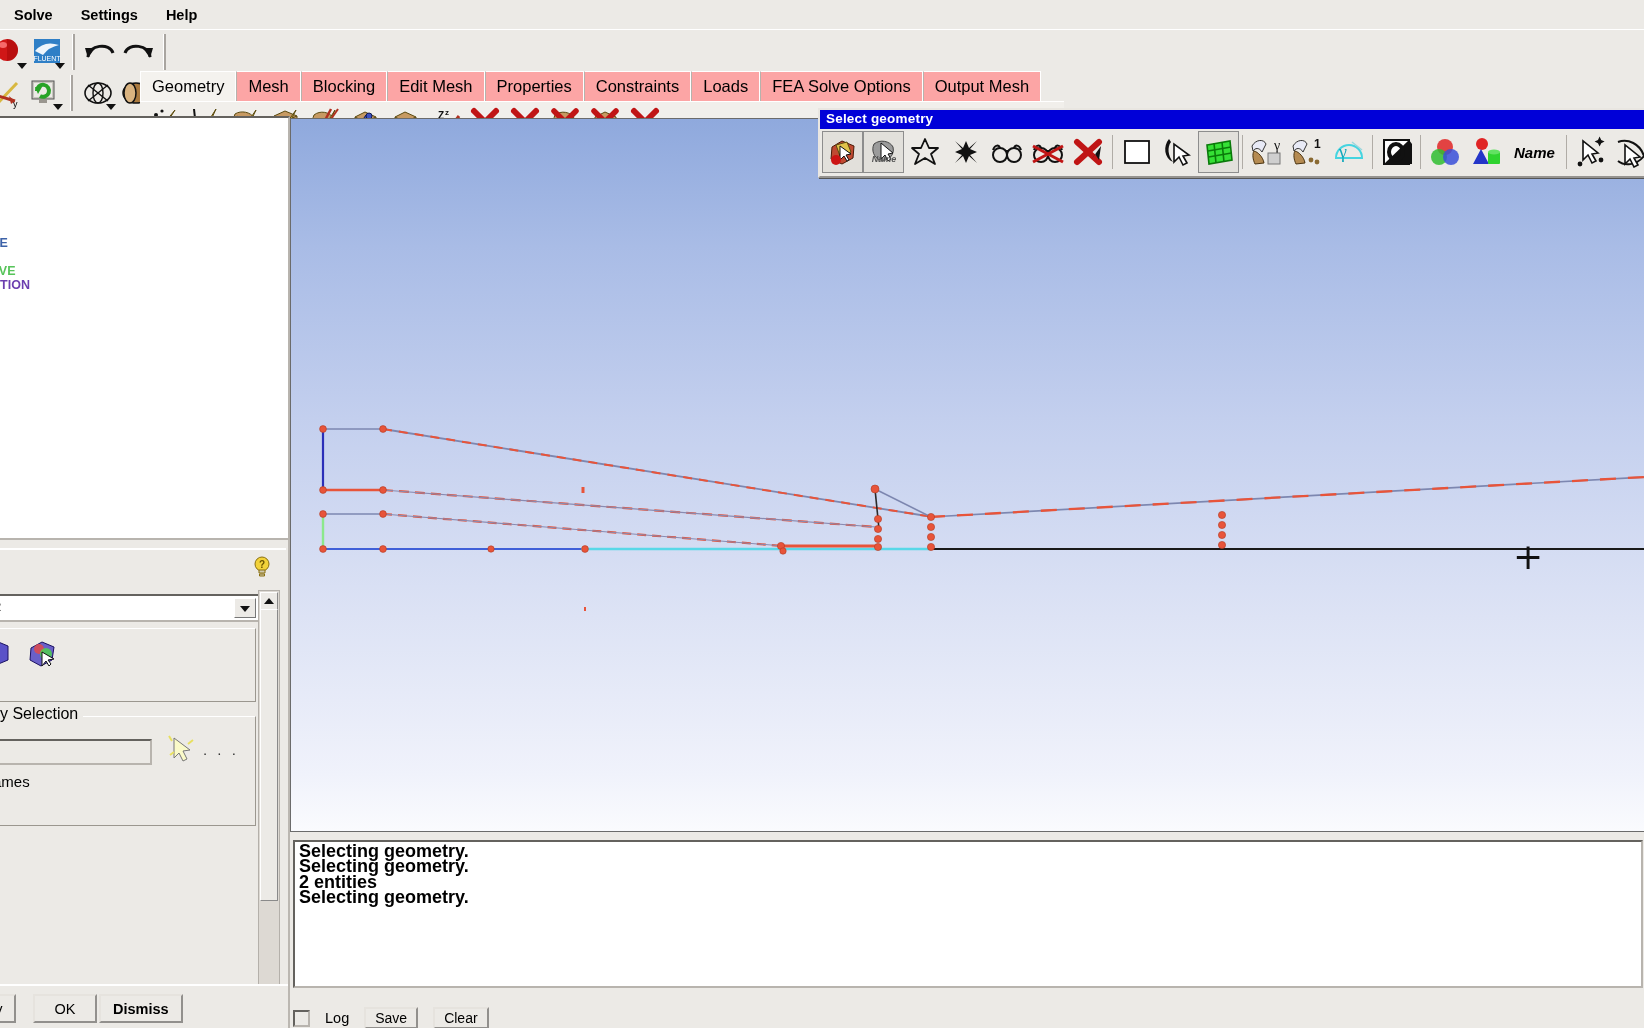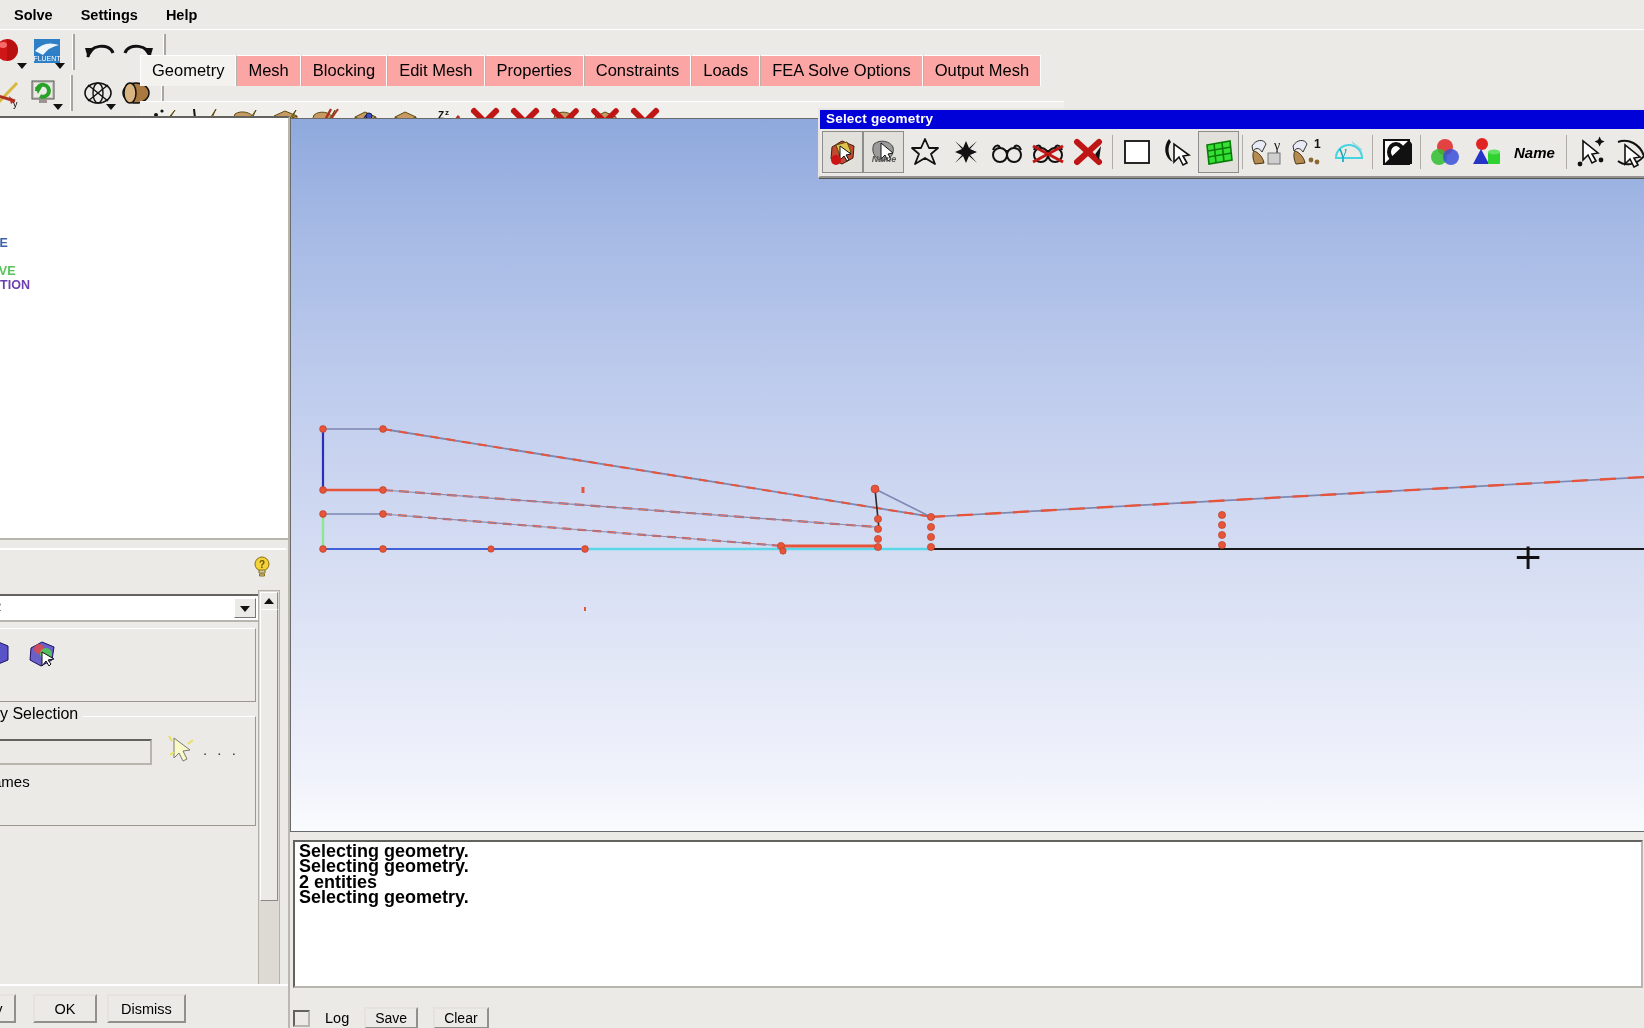--- a/index.html
+++ b/index.html
@@ -25,21 +25,21 @@
   .tb-left-top{left:-10px;top:3px;}
   .tb-left-bot{left:-12px;top:44px;}
   .sep{width:2px;height:36px;background:#a9a5a0;border-left:1px solid #fff;margin:0 6px;}
 
   .ibtn{width:36px;height:36px;display:inline-flex;align-items:center;justify-content:center;
      position:relative;background:transparent;border:1px solid transparent;}
   .ibtn.dd::after{content:"";position:absolute;right:0px;bottom:1px;
      border-left:5px solid transparent;border-right:5px solid transparent;border-top:6px solid #111;}
 
   
-  .tabs{position:absolute;left:140px;top:20px;display:flex;align-items:flex-end;height:36px;}
+  .tabs{position:absolute;left:140px;top:36px;display:flex;align-items:flex-end;height:36px;}
   .tab{font-size:16.5px;padding:5px 11px 6px 11px;background:#fca5a5;
      border-left:1px solid #b6b2ac;border-right:1px solid #fff;
      border-top:1px solid #fff;color:#000;cursor:default;line-height:1.15;}
   .tab:first-child{border-left:1px solid #fff;}
   .tab.active{background:#f4f2ee;font-weight:normal;}
   .tabstrip-bg{position:absolute;left:140px;top:71px;width:924px;height:44px;
      background:#f1efeb;border-top:1px solid #fff;}
   .fn-icons{position:absolute;left:146px;top:73px;display:flex;align-items:center;gap:2px;}
 
   
@@ -364,21 +364,21 @@
       <div class="sbtn up">
           <span class="ar"></span>
         </div>
       <div class="thumb"></div>
 
     </div>
 
     <div class="btnbar">
       <div class="pbtn" style="left:-22px;">ly</div>
       <div class="pbtn" style="left:33px;width:60px;padding:0;">OK</div>
-      <div class="pbtn" style="left:107px;">Dismiss</div>
+      <div class="pbtn" style="left:99px;font-weight:bold;">Dismiss</div>
     </div>
   </div>
 
   <div class="viewport">
     <svg class="vpsvg" width="1354" height="712" viewBox="0 0 1354 712">
 
       <line x1="32" y1="310" x2="92" y2="310" stroke="#7d87b0" stroke-width="1.6"></line>
 
       <line x1="32" y1="310" x2="32" y2="371" stroke="#2b2fb8" stroke-width="2.2"></line>
 

